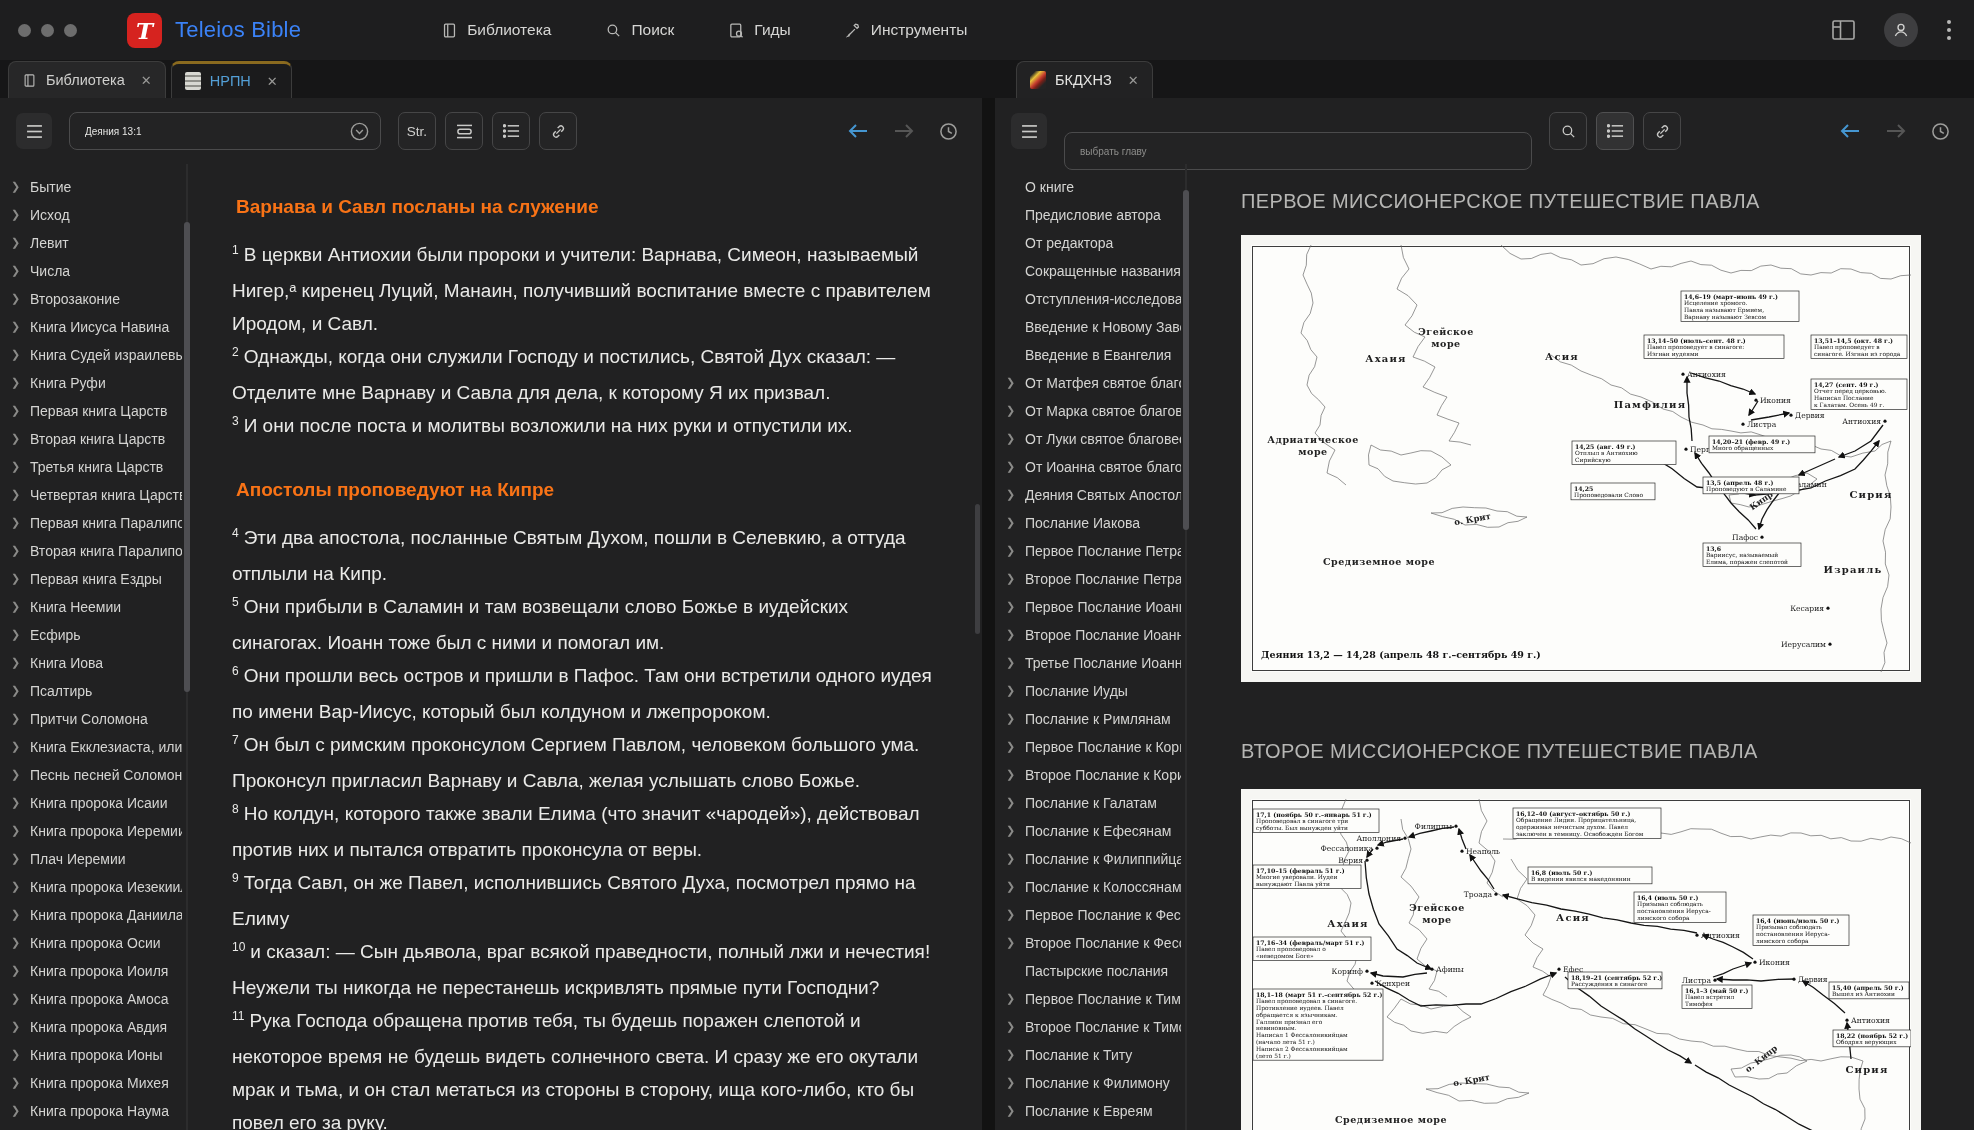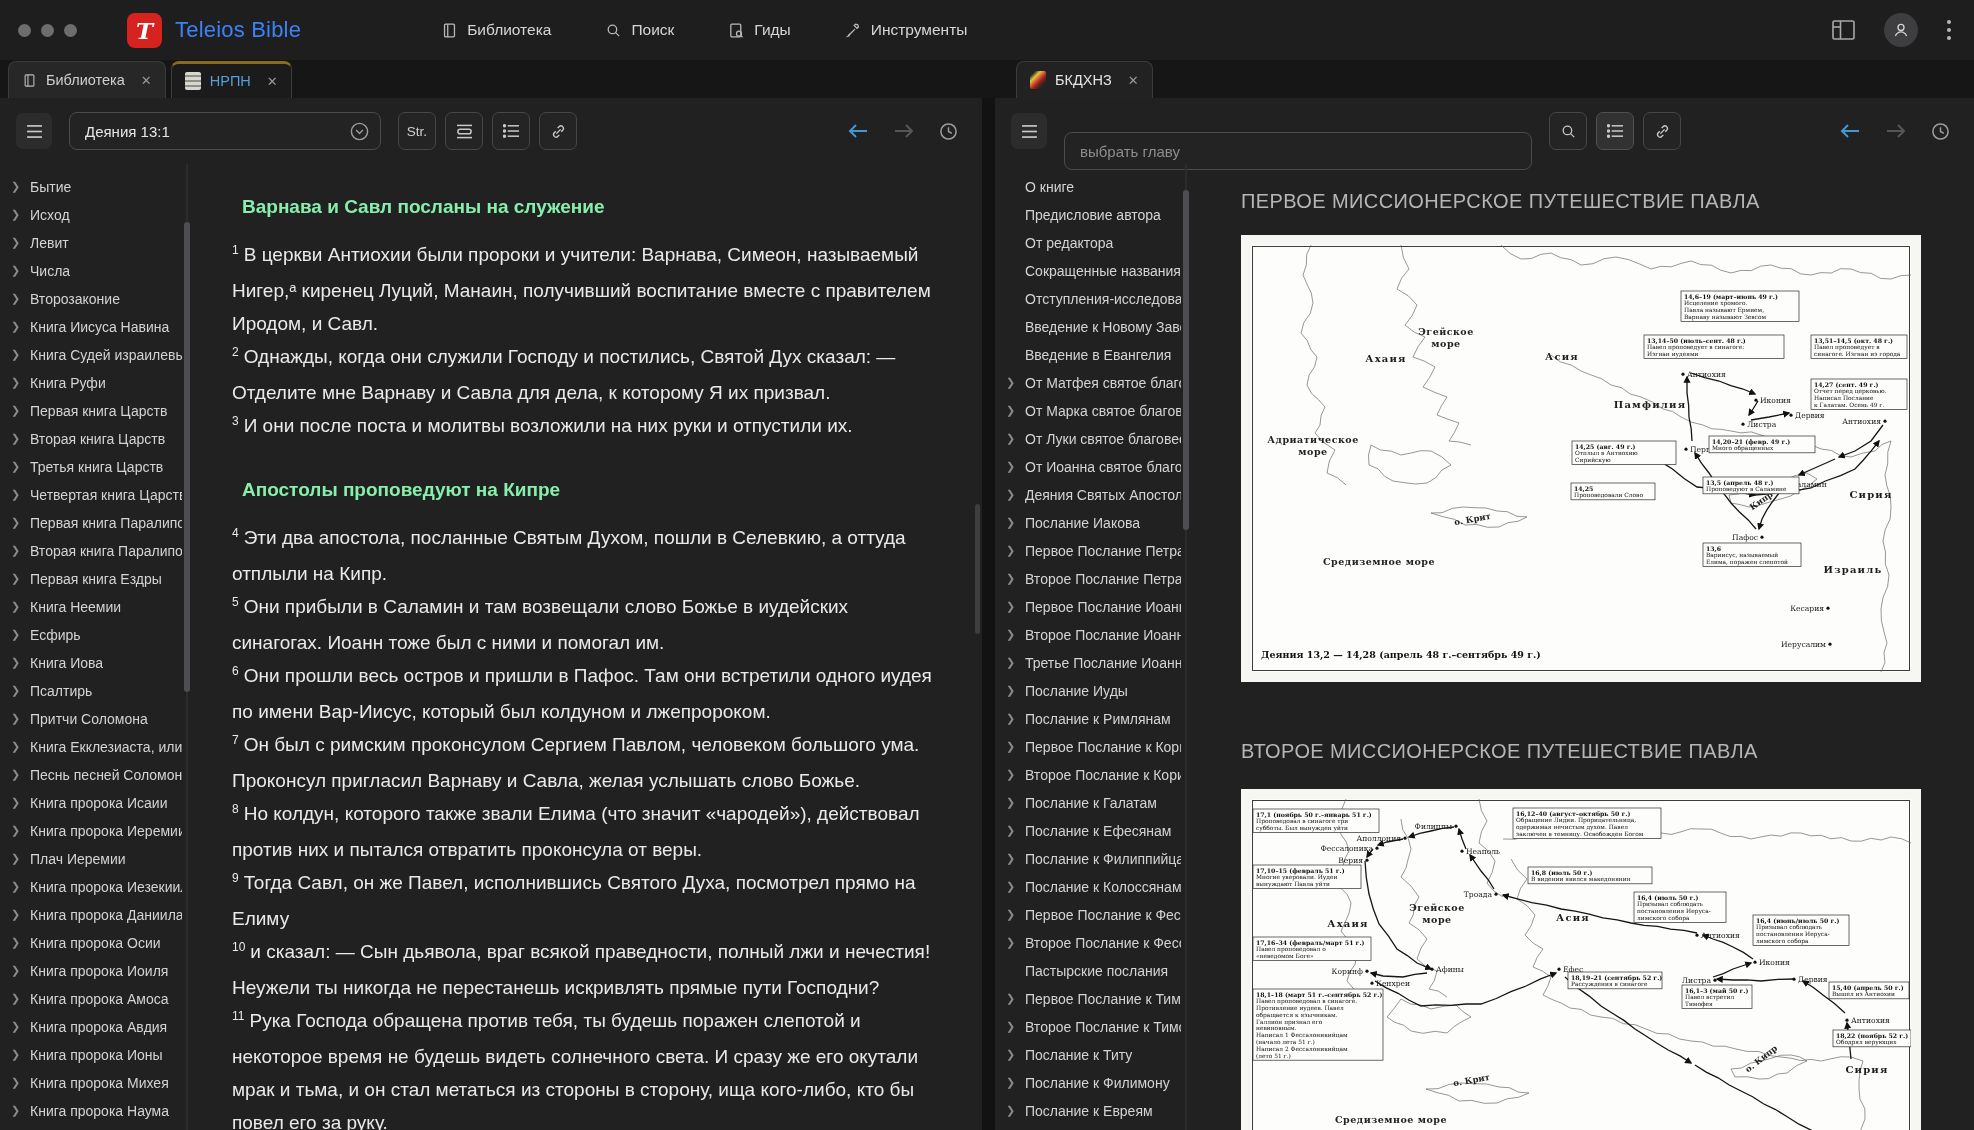--- a/index.html
+++ b/index.html
@@ -31,37 +31,37 @@
   .pane{background:#212122;display:flex;flex-direction:column;}
   .pane.left{width:982px;}
   .pane-gap{width:13px;background:#121212;}
   .pane.right{flex:1;}
   .toolbar{height:66px;display:flex;align-items:center;padding:0 16px;gap:9px;flex:none;}
   .sqbtn{width:36px;height:36px;border-radius:7px;display:flex;align-items:center;justify-content:center;color:#c7c7c5;flex:none;}
   .sqbtn.flat{background:#2c2c2d;}
   .sqbtn.outl{border:1px solid #464647;background:#242425;}
   .sqbtn.pressed{background:#323233;border-color:#505051;}
   .ref-box{width:312px;height:38px;box-sizing:border-box;background:#232324;border:1px solid #4b4b4c;border-radius:8px;display:flex;align-items:center;padding:0 10px 0 13px;margin:0 8px;}
-  .ref-box input{flex:1;background:none;border:none;outline:none;color:#e6e6e4;font-size:15px;font-family:"Liberation Sans",sans-serif;min-width:0;}
+  .ref-box input{flex:1;background:none;border:none;outline:none;color:#e6e6e4;font-size:10px;font-family:"Liberation Sans",sans-serif;min-width:0;}
   .ref-box input::placeholder{color:#8d8d8b;}
   .ref-box.wide{width:468px;margin-top:40px;}
   .strlabel{font-size:13.5px;color:#cfcfcd;}
   .nav-hist{margin-left:auto;display:flex;align-items:center;gap:24px;margin-right:8px;}
   .pane-body{flex:1;display:flex;min-height:0;position:relative;}
   
   .side{width:182px;flex:none;overflow:hidden;padding-top:9px;}
   .side-row{height:28px;display:flex;align-items:center;white-space:nowrap;overflow:hidden;font-size:14px;color:#d4d4d2;position:relative;padding-left:30px;}
   .side-row .chev{position:absolute;left:11px;top:7px;color:#8b8b89;font-size:11px;}
   .vscroll{width:10px;flex:none;position:relative;}
   .vscroll .track{position:absolute;left:4px;top:0;bottom:0;width:2px;background:#2c2c2d;}
   .vscroll .thumb{position:absolute;left:2px;width:6px;border-radius:3px;background:#4e4e52;}
   
   .article{flex:1;padding:24px 30px 0 40px;overflow:hidden;position:relative;}
   .article-inner{max-width:700px;font-size:19px;line-height:33px;color:#eaeae8;}
-  .vheading{font-weight:bold;margin:28px 0 15px 10px;color:#86efac;}
+  .vheading{font-weight:bold;margin:28px 0 15px 4px;color:#f97316;}
   .vheading.first{margin-top:2px;}
   .verse{margin:0;}
   .vn{font-size:12px;position:relative;top:-7px;margin-right:5px;}
   .art-scroll{position:absolute;right:2px;top:340px;width:5px;height:130px;border-radius:3px;background:#3e3e41;}
   
   .rcontent{flex:1;overflow:hidden;padding:18px 0 0 50px;}
   .map-title{font-size:20px;font-weight:400;letter-spacing:.4px;color:#b6b6b4;margin:8px 0 22px 0;}
   .map-title.second{margin-top:58px;margin-bottom:26px;}
   .map-card{width:680px;box-sizing:border-box;background:#f6f6f3;padding:10px;}
 </style>

